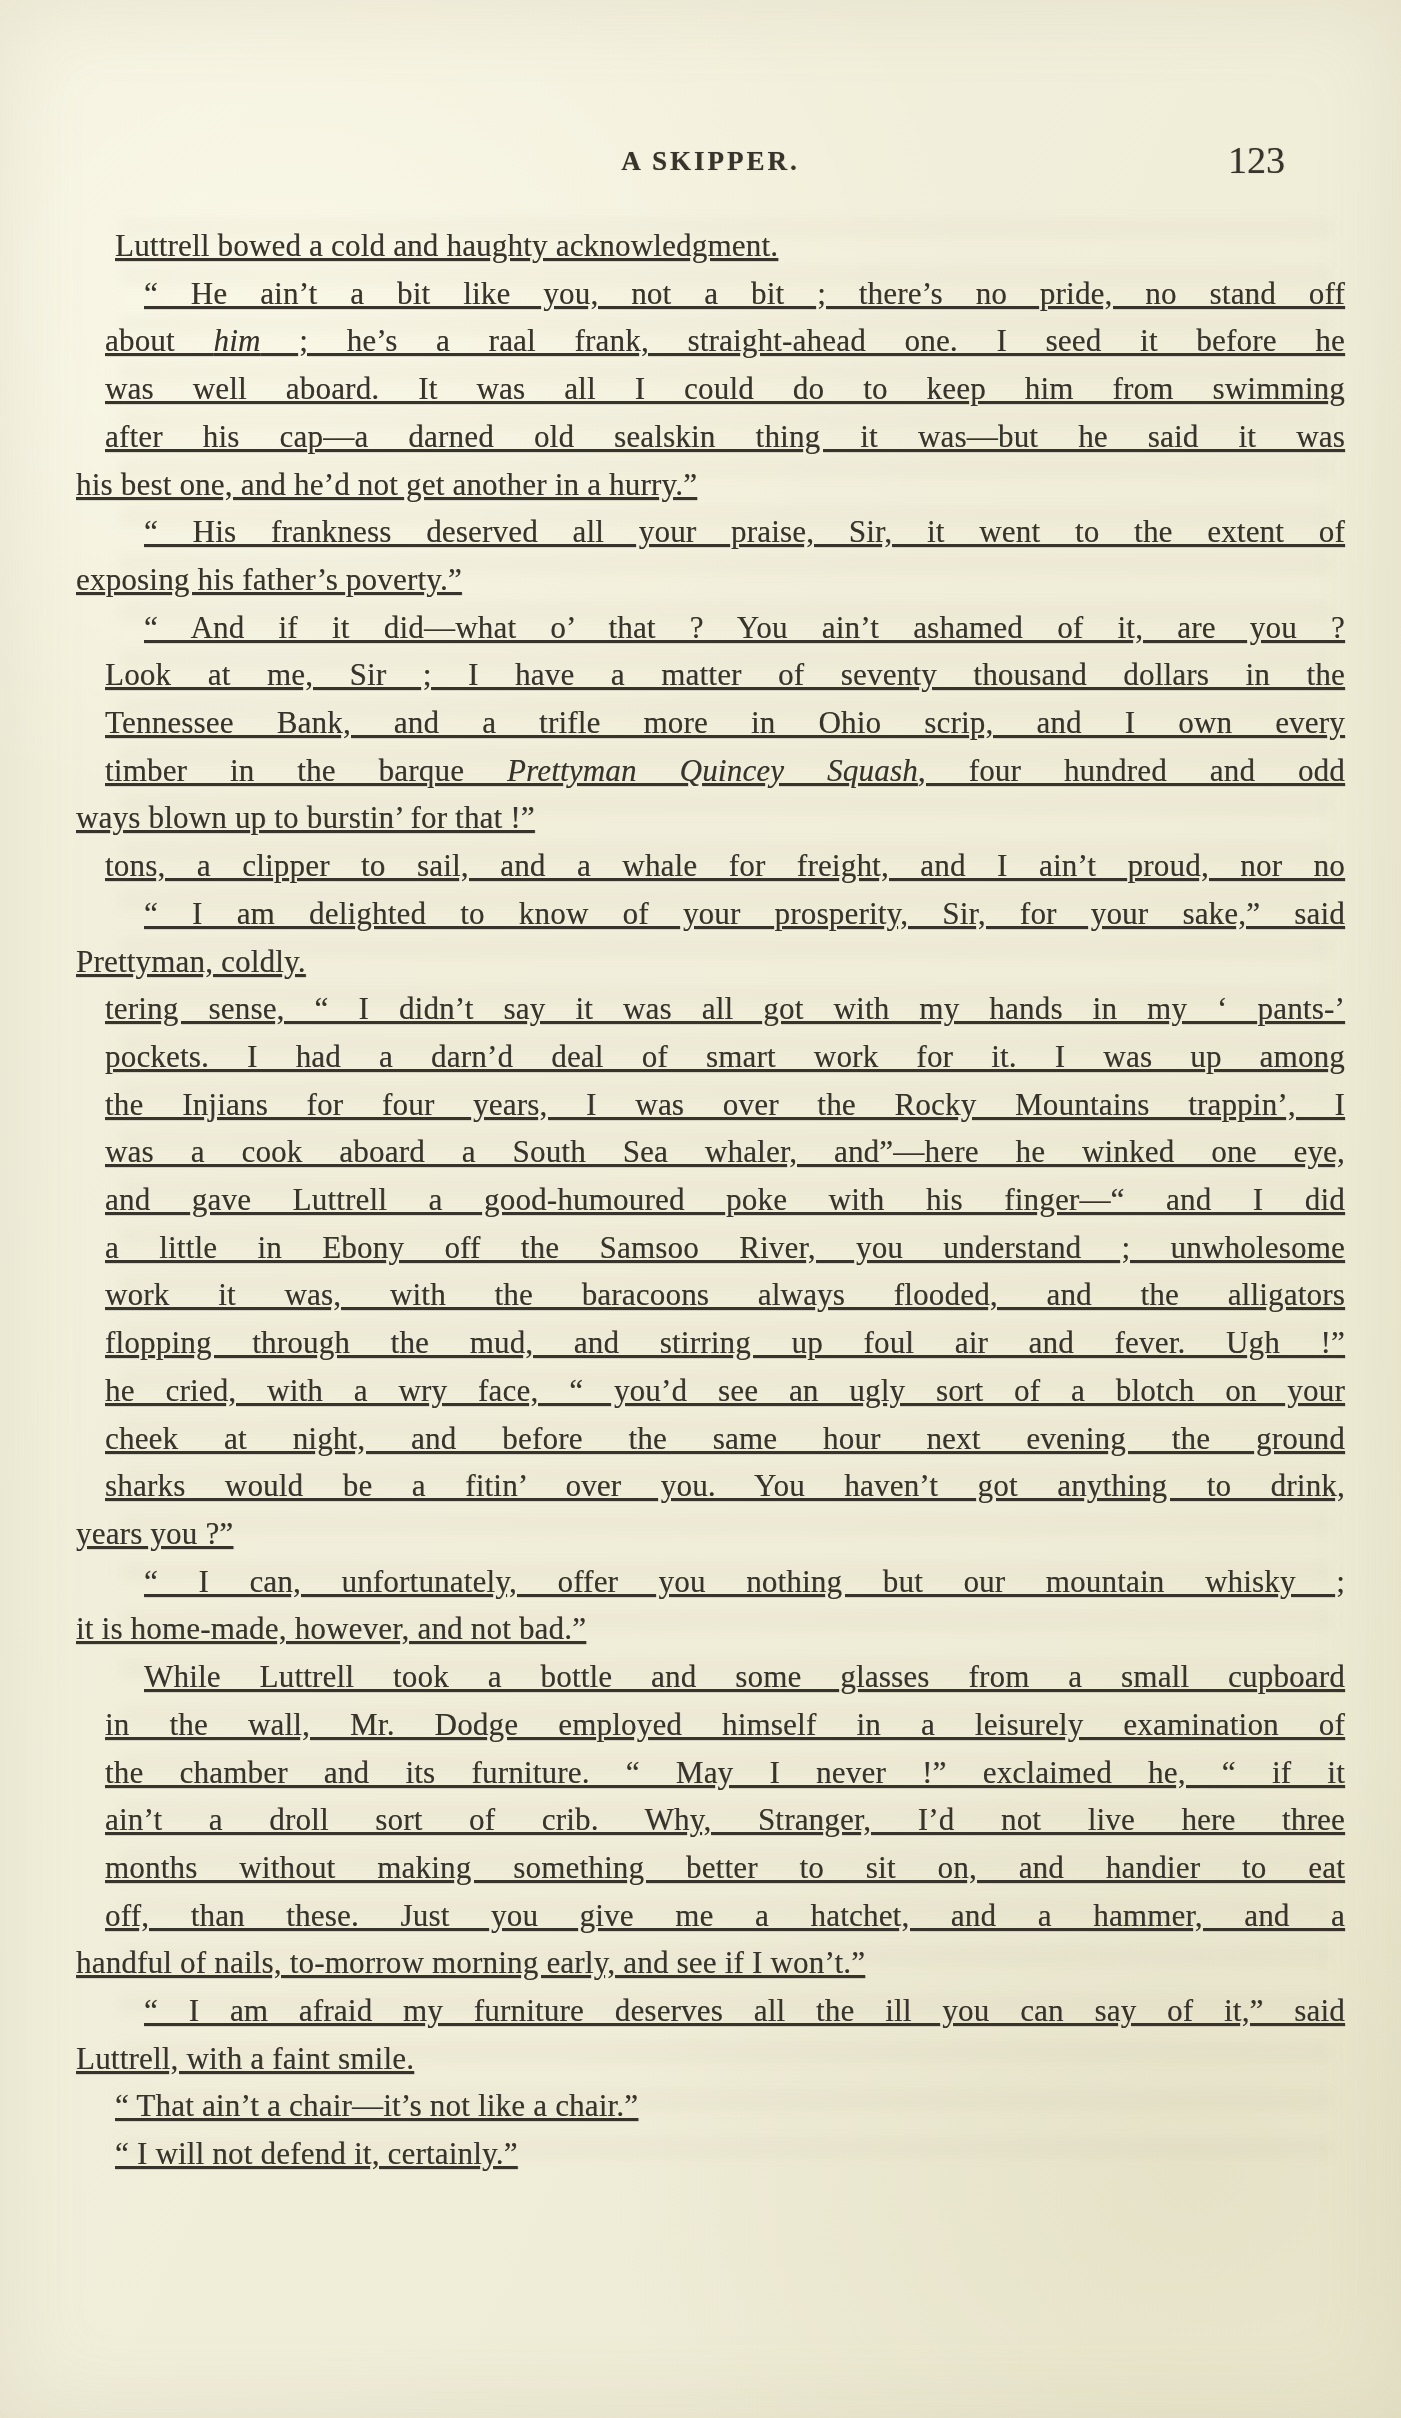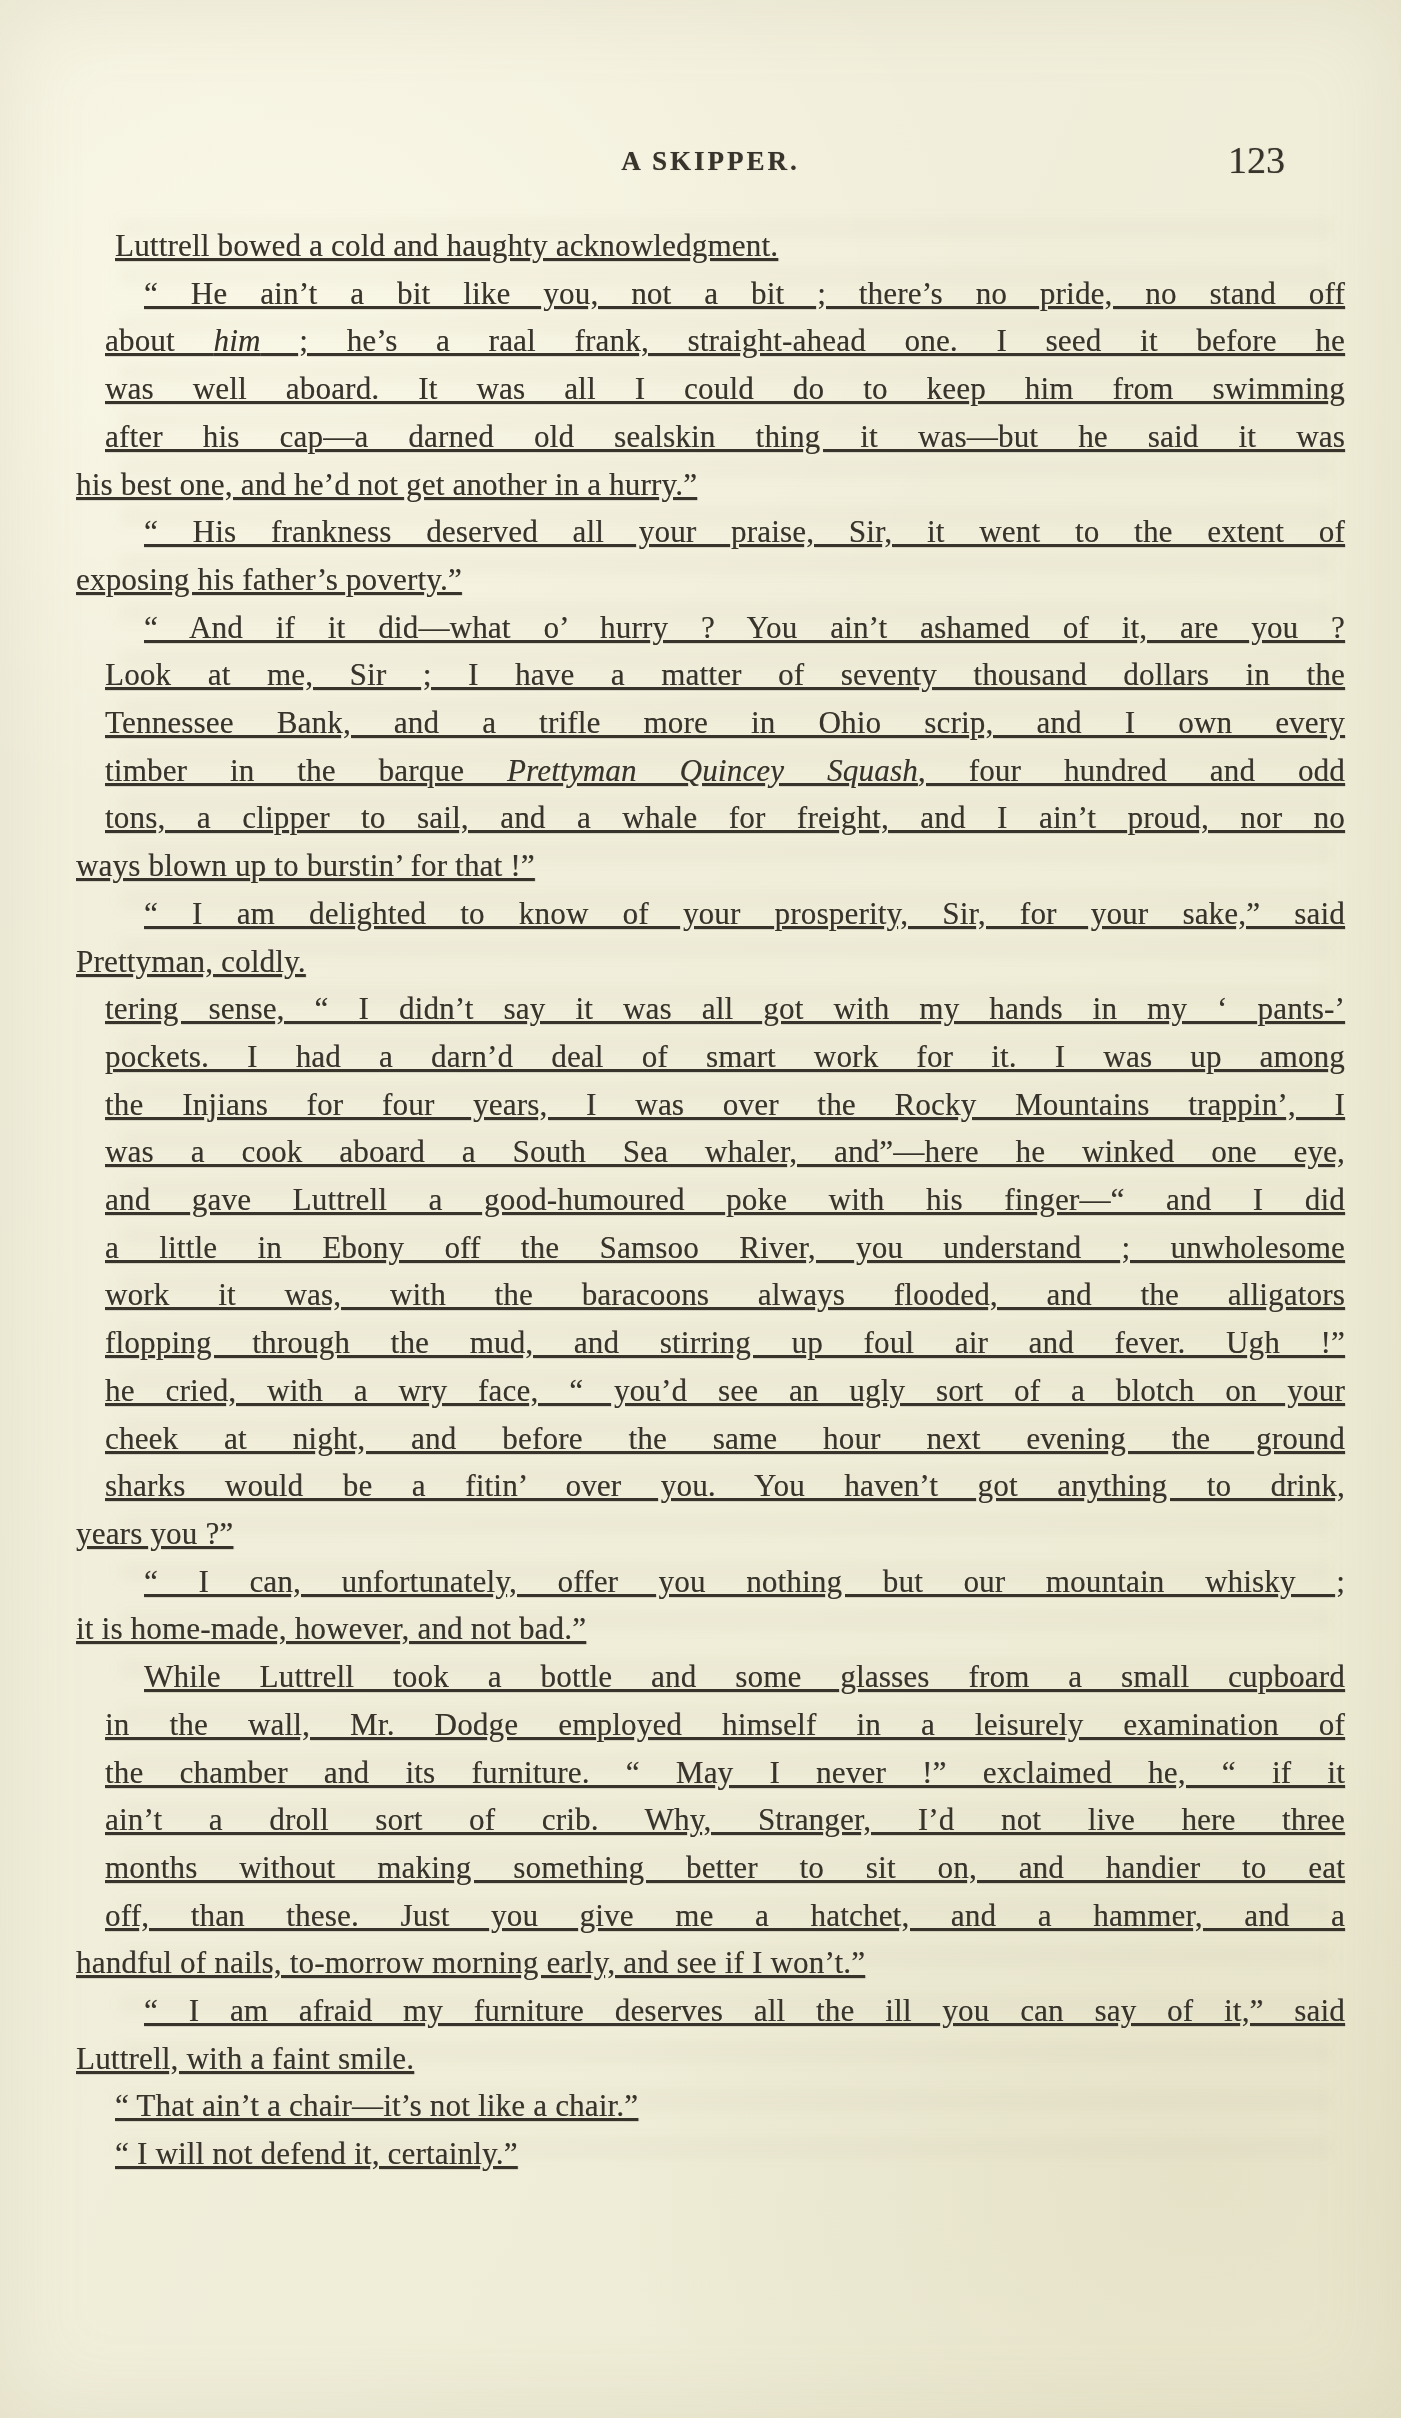--- a/index.html
+++ b/index.html
@@ -71,26 +71,26 @@
         <div class="line"><span>about </span><i>him</i><span> ; he’s a raal frank, straight-ahead one. I seed it before he</span></div>
         <div class="line"><span>was well aboard. It was all I could do to keep him from swimming</span></div>
         <div class="line"><span>after his cap—a darned old sealskin thing it was—but he said it was</span></div>
         <div class="line last"><span>his best one, and he’d not get another in a hurry.”</span></div>
       </div>
       <div class="para">
         <div class="line first"><span>“ His frankness deserved all your praise, Sir, it went to the extent of</span></div>
         <div class="line last"><span>exposing his father’s poverty.”</span></div>
       </div>
       <div class="para">
-        <div class="line first"><span>“ And if it did—what o’ hurry ? You ain’t ashamed of it, are you ?</span></div>
+        <div class="line first"><span>“ And if it did—what o’ that ? You ain’t ashamed of it, are you ?</span></div>
         <div class="line"><span>Look at me, Sir ; I have a matter of seventy thousand dollars in the</span></div>
         <div class="line"><span>Tennessee Bank, and a trifle more in Ohio scrip, and I own every</span></div>
         <div class="line"><span>timber in the barque </span><i>Prettyman Quincey Squash</i><span>, four hundred and odd</span></div>
+        <div class="line last"><span>ways blown up to burstin’ for that !”</span></div>
         <div class="line"><span>tons, a clipper to sail, and a whale for freight, and I ain’t proud, nor no</span></div>
-        <div class="line last"><span>ways blown up to burstin’ for that !”</span></div>
       </div>
       <div class="para">
         <div class="line first"><span>“ I am delighted to know of your prosperity, Sir, for your sake,” said</span></div>
         <div class="line last"><span>Prettyman, coldly.</span></div>
       </div>
       <div class="para">
         <div class="line"><span>tering sense, “ I didn’t say it was all got with my hands in my ‘ pants-’</span></div>
         <div class="line"><span>pockets. I had a darn’d deal of smart work for it. I was up among</span></div>
         <div class="line"><span>the Injians for four years, I was over the Rocky Mountains trappin’, I</span></div>
         <div class="line"><span>was a cook aboard a South Sea whaler, and”—here he winked one eye,</span></div>

